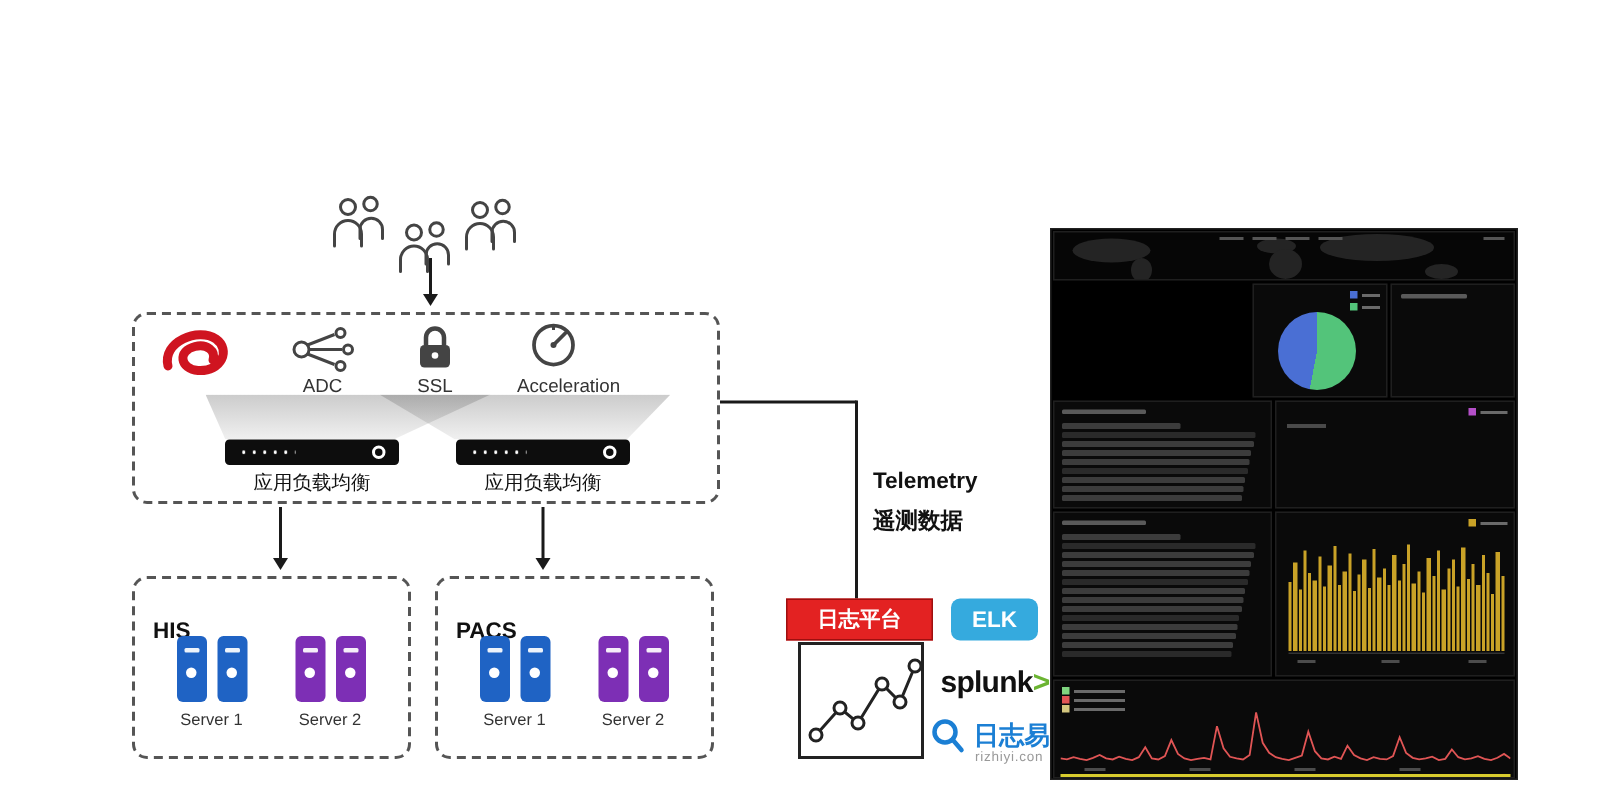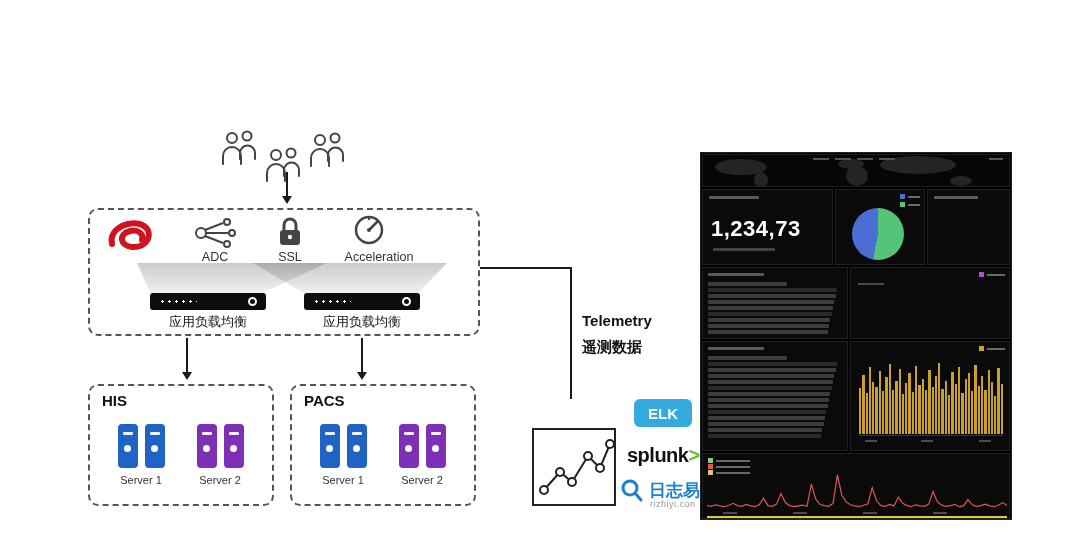--- a/index.html
+++ b/index.html
@@ -27,21 +27,21 @@
 
   
   .appliance { background:#0d0d0d; border-radius:3px; display:flex; align-items:center; padding:0 9px; }
   .app-dots { width:38px; height:5px;
               background-image:radial-gradient(circle,#fff 1px,transparent 1.3px);
               background-size:7px 5px; background-repeat:repeat-x; }
   .app-ring { margin-left:auto; width:9px; height:9px; border:2px solid #fff; border-radius:50%; }
   .lb-label { font-size:13px; color:#111; text-align:center; }
 
   
-  .group-title { font-size:15px; font-weight:700; color:#111; }
+  .group-title { font-size:15px; font-weight:700; color:#111;margin-top:20px; }
   .server-group { width:56px; }
   .towers { display:flex; gap:7px; justify-content:center; }
   .tower { width:20px; height:44px; border-radius:4px; }
   .tower.blue { background:var(--server-blue,#1f63c4); }
   .tower.purple { background:var(--server-purple,#7d2fb5); }
   .tower .slot { display:block; width:10px; height:3px; background:#fff; opacity:.92; border-radius:1px; margin:8px auto 0; }
   .tower .tdot { display:block; width:7px; height:7px; background:#fff; border-radius:50%; margin:10px auto 0; }
   .server-label { margin-top:6px; font-size:11px; color:#333; text-align:center; }
 
   .telemetry-label { font-size:15px; font-weight:700; color:#111; }
@@ -218,20 +218,21 @@
         </div>
     </div>
     <div class="server-label">Server 2</div>
   </div>
 
   <div class="abs hline" style="left:480px;top:267px;width:91px"></div>
   <div class="abs vline" style="left:570px;top:267px;height:132px"></div>
   <div class="abs telemetry-label" style="left:582px;top:312px">Telemetry</div>
   <div class="abs telemetry-label" style="left:582px;top:338px">遥测数据</div>
 
+  <div class="abs red-box" style="left:524px;top:399px;width:98px;height:28px">日志平台</div>
   <div class="abs chart-box" style="left:532px;top:428px;width:84px;height:78px">
     <svg width="84" height="78" viewBox="0 0 84 78">
       <polyline points="10,60 26,42 38,52 54,26 66,38 76,14" fill="none" stroke="#222" stroke-width="2"></polyline>
       <g fill="#fff" stroke="#222" stroke-width="2">
         <circle cx="10" cy="60" r="4"></circle>
           <circle cx="26" cy="42" r="4"></circle>
           <circle cx="38" cy="52" r="4"></circle>
         <circle cx="54" cy="26" r="4"></circle>
           <circle cx="66" cy="38" r="4"></circle>
           <circle cx="76" cy="14" r="4"></circle>
@@ -263,25 +264,20 @@
         <g fill="#555">
           <rect x="110" y="3" width="16" height="2"></rect>
             <rect x="132" y="3" width="16" height="2"></rect>
           <rect x="154" y="3" width="16" height="2"></rect>
             <rect x="176" y="3" width="16" height="2"></rect>
           <rect x="286" y="3" width="14" height="2"></rect>
         </g>
       </svg>
     </div>
 
-    <div class="panel" style="left:1px;top:36px;width:131px;height:76px">
-      <i class="hdash" style="left:6px;top:6px;width:50px"></i>
-      <div class="big-number" style="left:8px;top:26px">1,234,73</div>
-      <i class="hdash" style="left:10px;top:58px;width:62px;background:#444"></i>
-    </div>
 
     <div class="panel" style="left:134px;top:36px;width:90px;height:76px">
       <div class="legend-row" style="right:4px;top:4px">
         <i class="lsq" style="background: rgb(74, 111, 212);"></i>
           <i class="legend-dash" style="width:12px"></i>
       </div>
       <div class="legend-row" style="right:4px;top:12px">
         <i class="lsq" style="background: rgb(83, 196, 122);"></i>
           <i class="legend-dash" style="width:12px"></i>
       </div>

